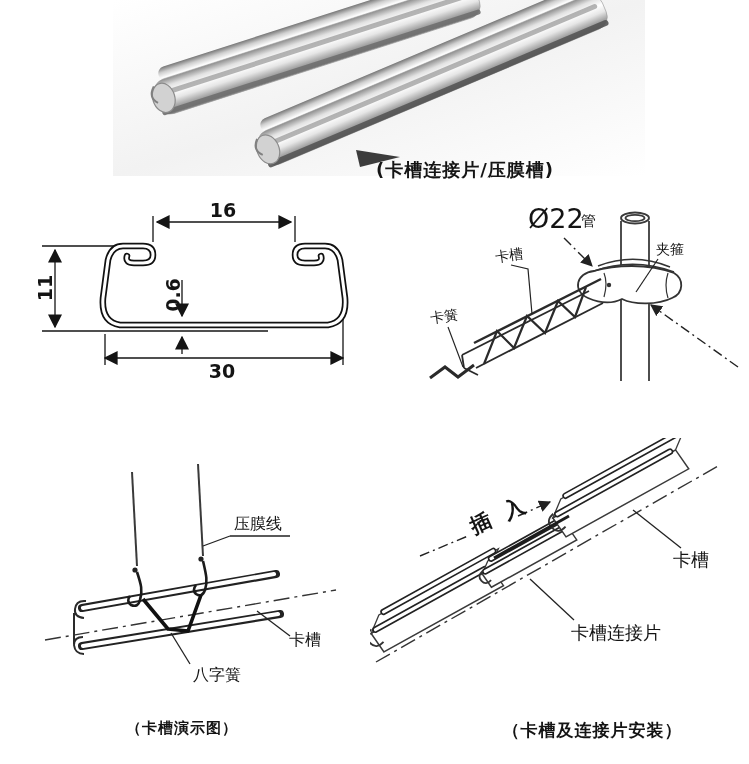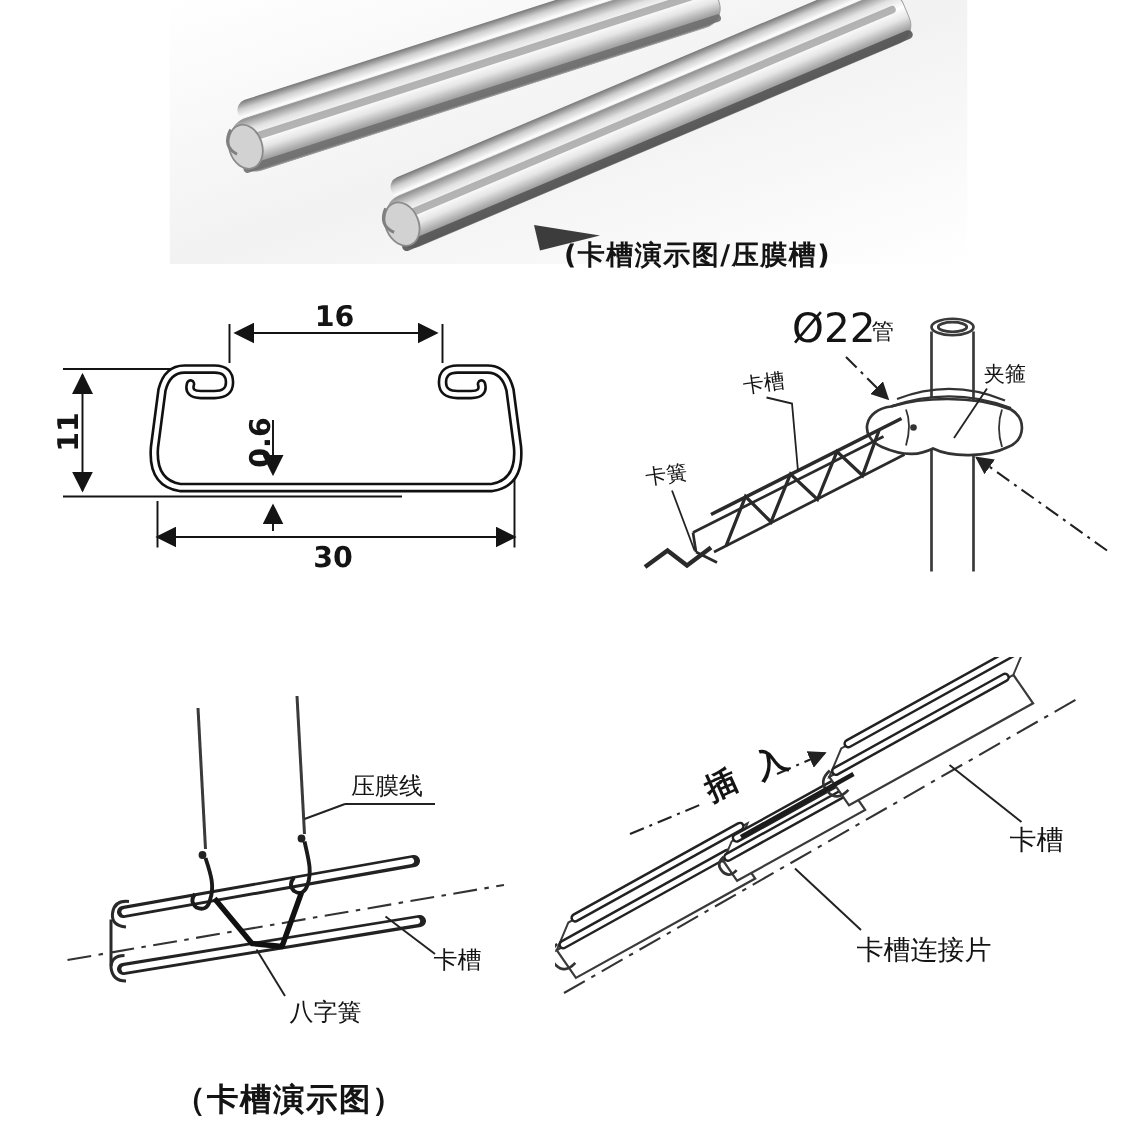--- a/index.html
+++ b/index.html
@@ -5,21 +5,21 @@
   html,body{margin:0;padding:0;background:#ffffff;}
   #canvas{position:relative;width:749px;height:764px;background:#ffffff;overflow:hidden;
           font-family:"DejaVu Sans",sans-serif;color:#1a1a1a;}
   .abs{position:absolute;}
   .cap{position:absolute;font-family:"DejaVu Sans",sans-serif;color:#141414;
        letter-spacing:1px;white-space:nowrap;}
   #photo-caption{left:376px;top:158px;font-size:18px;font-weight:600;}
   #size-caption{left:78px;top:394px;font-size:19px;font-weight:700;
                 font-family:"DejaVu Serif",serif;}
   #size-caption span.gap{display:inline-block;width:26px;}
-  #demo-caption{left:116px;top:719px;width:132px;font-size:21px;font-weight:600;text-align:center;}
+  #demo-caption{left:116px;top:719px;width:132px;font-size:15px;font-weight:600;text-align:center;}
   #conn-caption{left:490px;top:719px;width:205px;font-size:17px;font-weight:600;text-align:center;}
   svg text{font-family:"DejaVu Sans",sans-serif;fill:#141414;}
   .dimtxt{font-weight:bold;font-size:19px;}
   .lbl{font-size:14px;}
   .lbl16{font-size:16px;}
   .lbl18{font-size:18px;}
 </style>
 </head>
 <body>
 
@@ -59,21 +59,21 @@
     <g transform="translate(150,158) rotate(-22.9)">
       <rect x="10" y="-36" width="365" height="15" rx="7" fill="url(#gflange)"></rect>
       <rect x="0" y="-24" width="373" height="36" rx="13" fill="url(#gmain)" stroke="#9a9a9a" stroke-width="0.6"></rect>
       <rect x="4" y="-13" width="363" height="5" rx="2.5" fill="#9b9b9b" opacity="0.75"></rect>
       <rect x="2" y="6" width="369" height="6" rx="3" fill="#555555" opacity="0.9"></rect>
       <ellipse cx="8" cy="-6" rx="11" ry="15" fill="#d2d2d2" stroke="#8b8b8b" stroke-width="1.2"></ellipse>
       <path d="M 2,-20 q -9,9 -1,17" stroke="#808080" stroke-width="2" fill="none"></path>
     </g>
     <polygon points="243,150 287,157 247,167" fill="#3c3c3c"></polygon>
   </svg>
-  <div id="photo-caption" class="cap">(卡槽演示图/压膜槽)</div>
+  <div id="photo-caption" class="cap">(卡槽连接片/压膜槽)</div>
 
   <svg id="cross-svg" class="abs" style="left:30px;top:198px;" width="335" height="195" viewBox="0 0 335 195">
     <defs>
       <marker id="arrC" viewBox="0 0 10 10" refX="9" refY="5" markerWidth="14" markerHeight="14" orient="auto-start-reverse" markerUnits="userSpaceOnUse">
         <path d="M0,0 L10,5 L0,10 z" fill="#141414"></path>
       </marker>
     </defs>
     <g stroke="#141414" stroke-width="1.3">
       <line x1="123" y1="18" x2="123" y2="44"></line>
       <line x1="265" y1="18" x2="265" y2="44"></line>
@@ -210,14 +210,15 @@
       <line x1="148" y1="78" x2="180" y2="64" stroke-dasharray="10 4 2 4" marker-end="url(#arrN)"></line>
     </g>
     <g stroke="#222222" stroke-width="1.3" fill="none">
       <line x1="311" y1="110" x2="263" y2="72"></line>
       <line x1="204" y1="182" x2="160" y2="141"></line>
     </g>
     <text x="104" y="96" font-size="21" font-weight="600" transform="rotate(-24 104 96)" letter-spacing="4">插 入</text>
     <text class="lbl18" x="303" y="128">卡槽</text>
     <text class="lbl18" x="201" y="201">卡槽连接片</text>
   </svg>
+  <div id="conn-caption" class="cap">（卡槽及连接片安装）</div>
 
 </div>
 
 </body></html>

